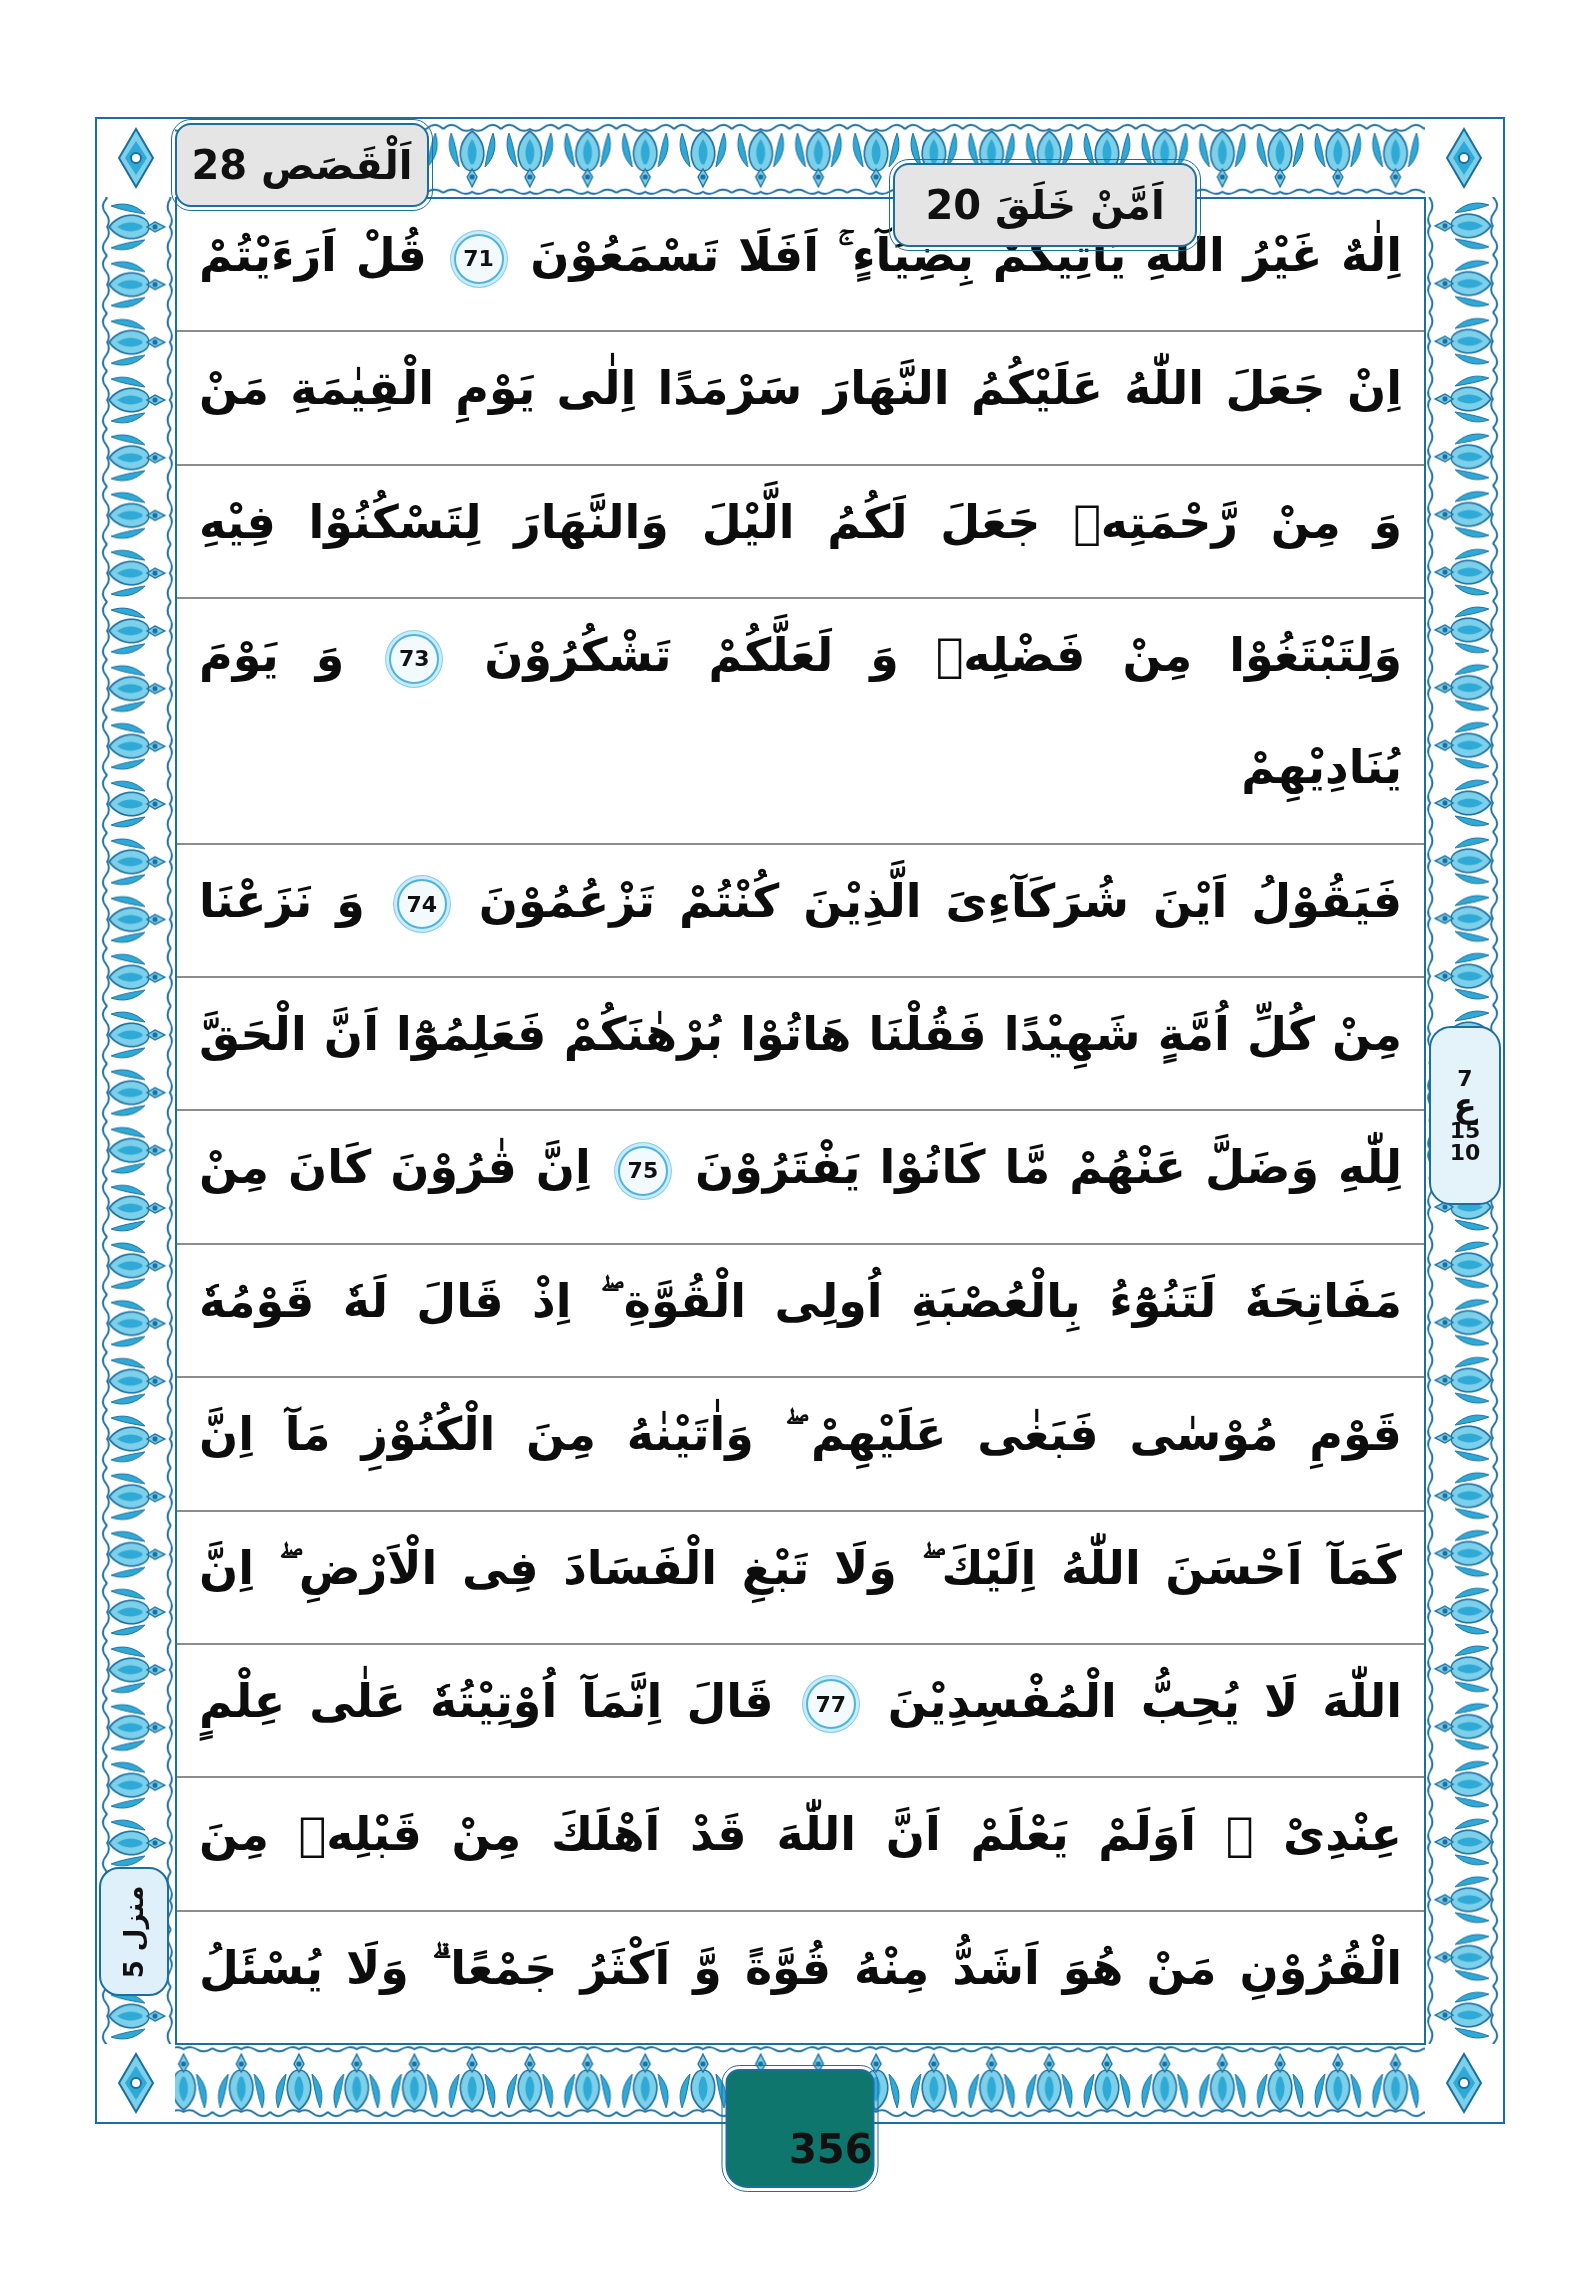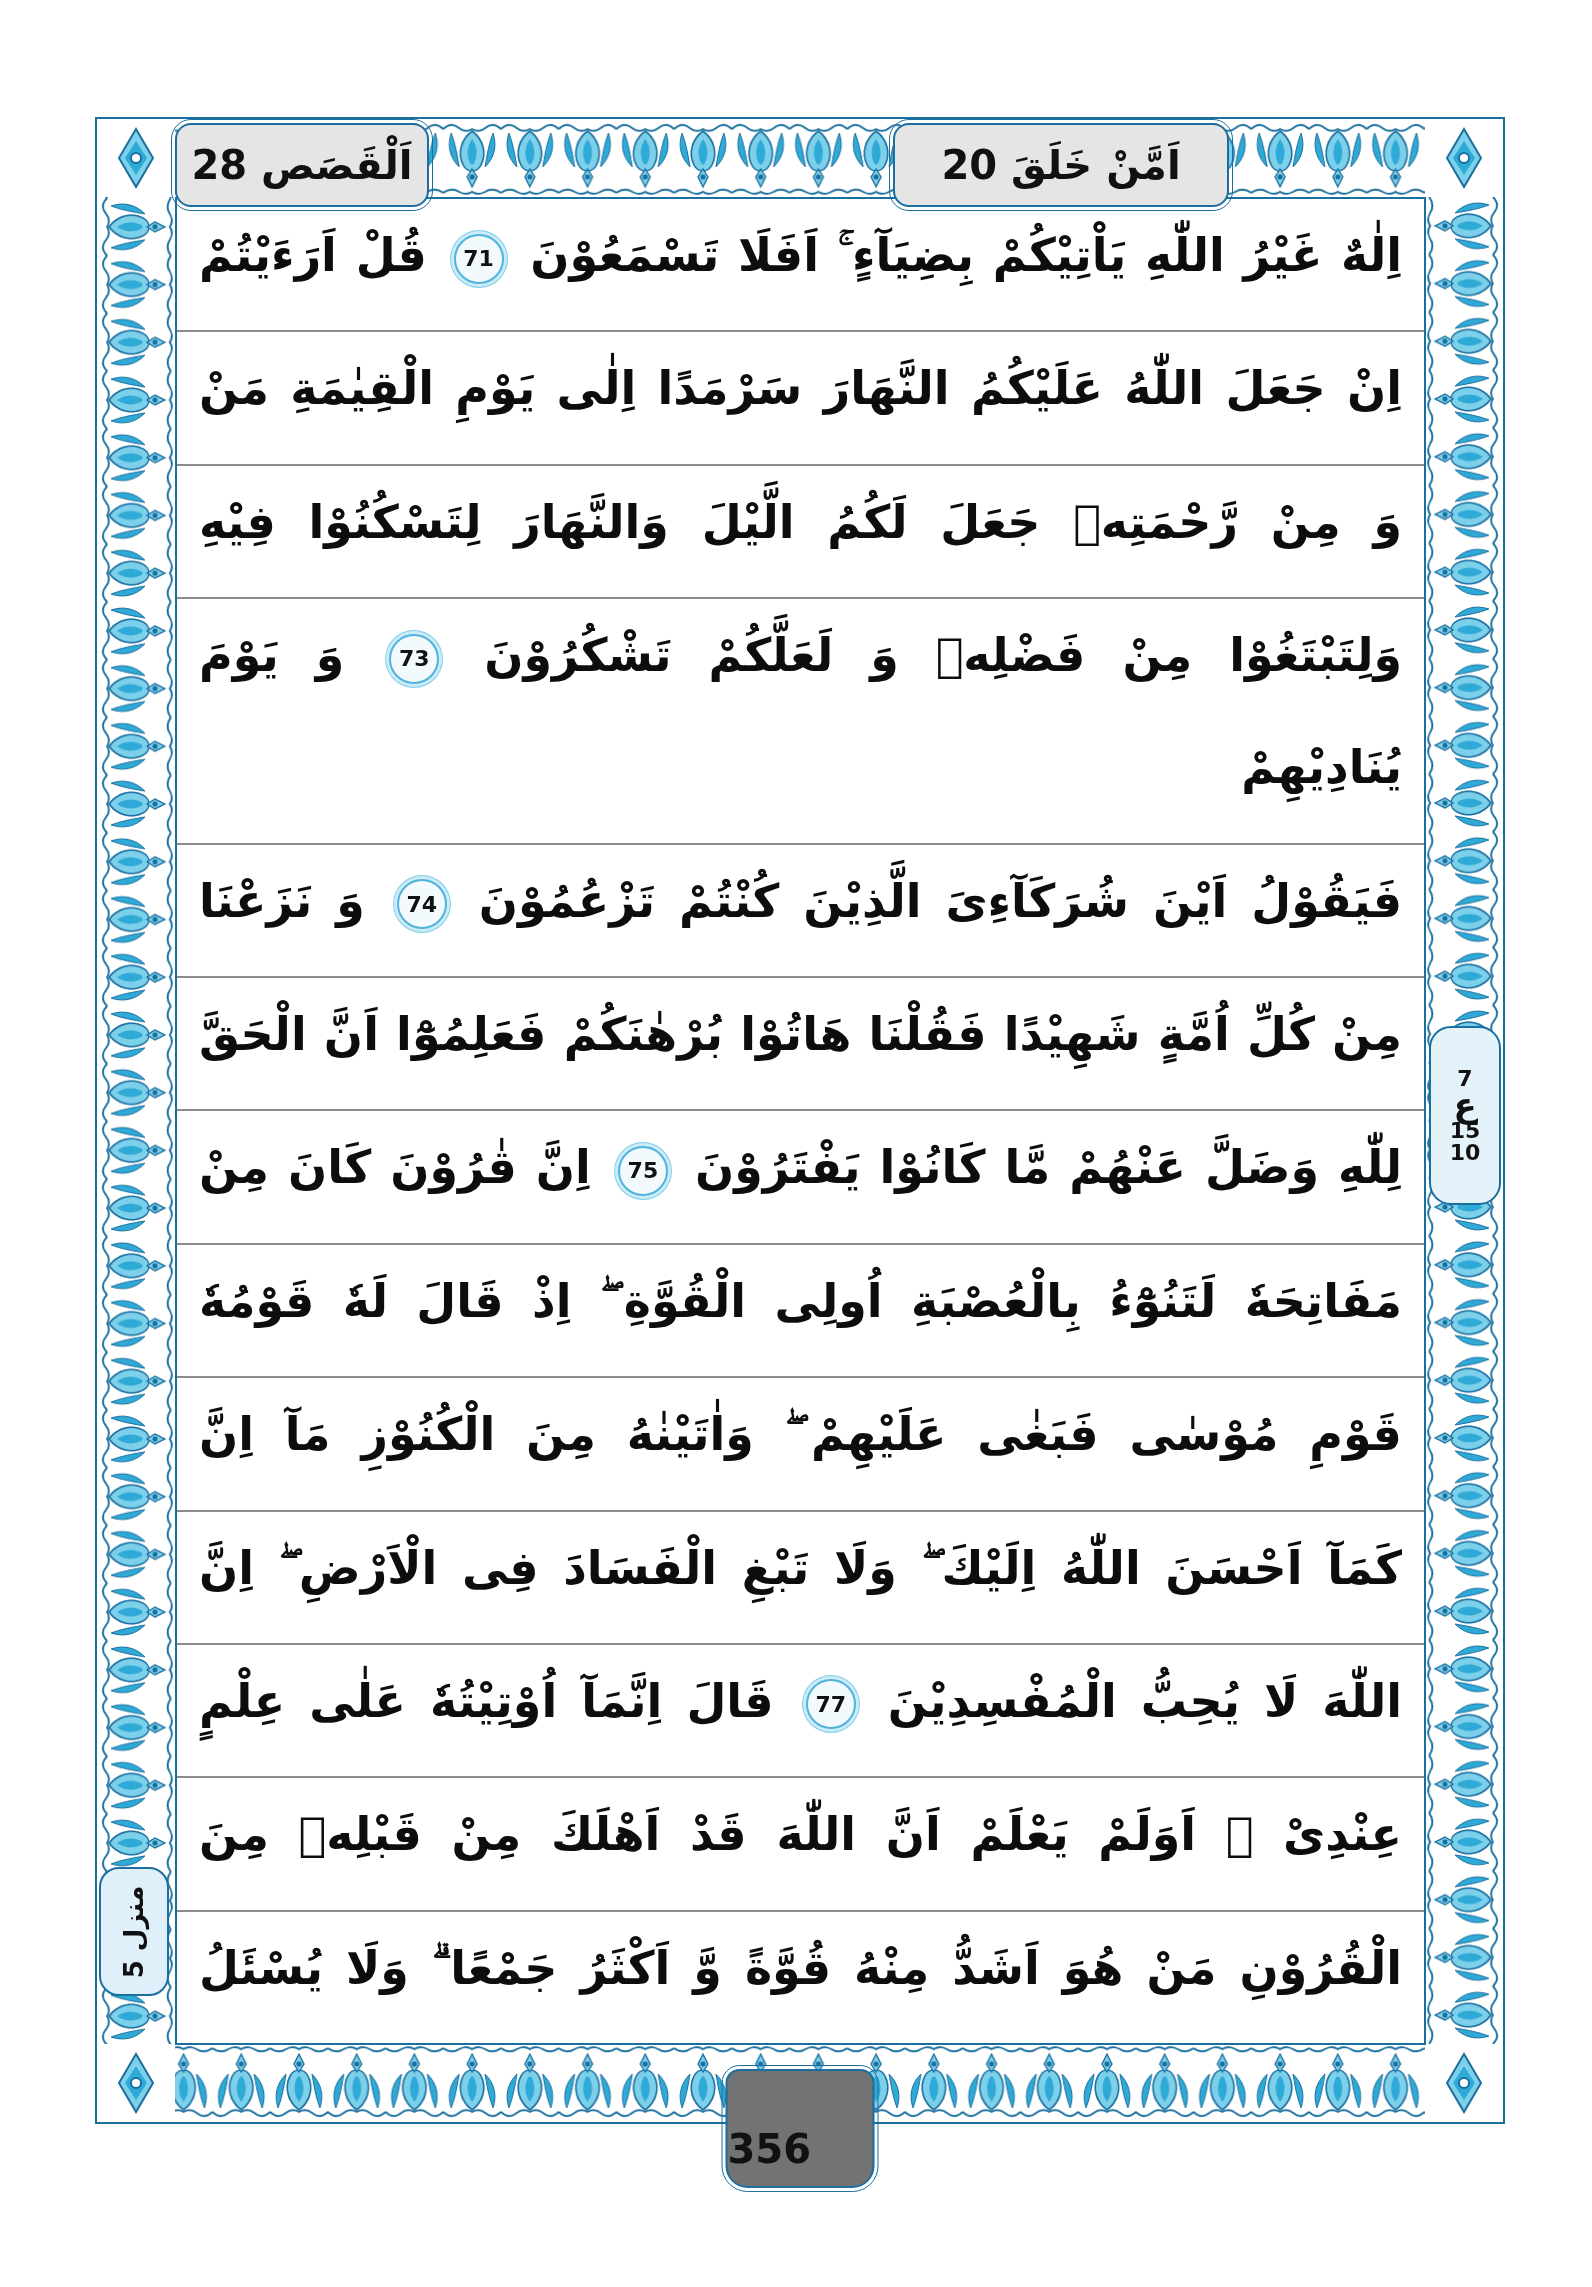--- a/index.html
+++ b/index.html
@@ -21,31 +21,31 @@
   
   .text-area{position:absolute;left:78px;top:78px;width:1251px;height:1848px;background:#ffffff;border:2px solid #1b6f9f;box-sizing:border-box;display:flex;flex-direction:column;z-index:3;}
   .text-line{flex:1 1 auto;direction:rtl;text-align:justify;text-align-last:justify;padding:0 22px;font-size:46px;font-weight:bold;color:#0d0d0d;display:block;line-height:112px;border-bottom:2px solid #8c8c8c;overflow:hidden;}
   .text-line:last-child{border-bottom:none;}
   .ayah-text{letter-spacing:0.5px;}
   .verse-marker{display:inline-flex;align-items:center;justify-content:center;width:46px;height:46px;border-radius:50%;background:#f2fafd;border:2px solid #4fb4dc;box-shadow:0 0 0 3px #cdeaf7,0 0 0 4px #7dd0ea;font-size:22px;font-weight:bold;color:#111;vertical-align:middle;line-height:normal;margin:0 8px;}
 
   
   .header-tab{position:absolute;top:4px;height:84px;background:#e5e5e5;border:2px solid #1b6f9f;outline:1.5px solid #1b6f9f;outline-offset:3px;border-radius:16px;display:flex;align-items:center;justify-content:center;z-index:4;font-size:40px;font-weight:bold;color:#111;direction:rtl;box-sizing:border-box;}
   .surah-tab{left:78px;width:254px;}
-  .juz-tab{left:796px;width:336px;}
+  .juz-tab{left:796px;width:304px;margin-top:40px;}
 
   
   .ruku-tab{position:absolute;right:2px;top:907px;width:72px;height:179px;background:#e4f2fa;border:2px solid #1b6f9f;border-radius:22px;z-index:4;display:flex;flex-direction:column;align-items:center;justify-content:center;gap:0;box-sizing:border-box;}
   .ruku-tab .small-num{font-size:22px;font-weight:bold;color:#111;line-height:1.0;}
   .ruku-tab .ain{font-size:34px;font-weight:bold;color:#111;line-height:1.0;margin:-2px 0;}
   .manzil-tab{position:absolute;left:2px;top:1748px;width:70px;height:129px;background:#dff0fa;border:2px solid #1b6f9f;border-radius:20px;z-index:4;display:flex;align-items:center;justify-content:center;box-sizing:border-box;}
   .manzil-tab .label{transform:rotate(-90deg);white-space:nowrap;direction:rtl;font-size:26px;font-weight:bold;color:#111;}
 
   
-  .page-number-tab{position:absolute;left:50%;transform:translateX(-50%);top:1950px;width:149px;height:119px;background:#737373;border:2px solid #1b6f9f;outline:1.5px solid #1b6f9f;outline-offset:3px;border-radius:14px 14px 22px 22px;z-index:4;display:flex;align-items:flex-end;justify-content:flex-start;box-sizing:border-box;padding-bottom:14px;}
+  .page-number-tab{position:absolute;left:50%;transform:translateX(-50%);top:1950px;width:149px;height:119px;background:#0f766e;border:2px solid #1b6f9f;outline:1.5px solid #1b6f9f;outline-offset:3px;border-radius:14px 14px 22px 22px;z-index:4;display:flex;align-items:flex-end;justify-content:flex-end;box-sizing:border-box;padding-bottom:14px;}
   .page-number-tab .num{font-size:40px;font-weight:bold;color:#111;}
 </style>
 </head>
 <body>
 
 <div class="page">
   <div class="frame">
 
     <svg class="band band-top" xmlns="http://www.w3.org/2000/svg" viewBox="0 0 1413 78" width="1406" height="78">
       <defs>

